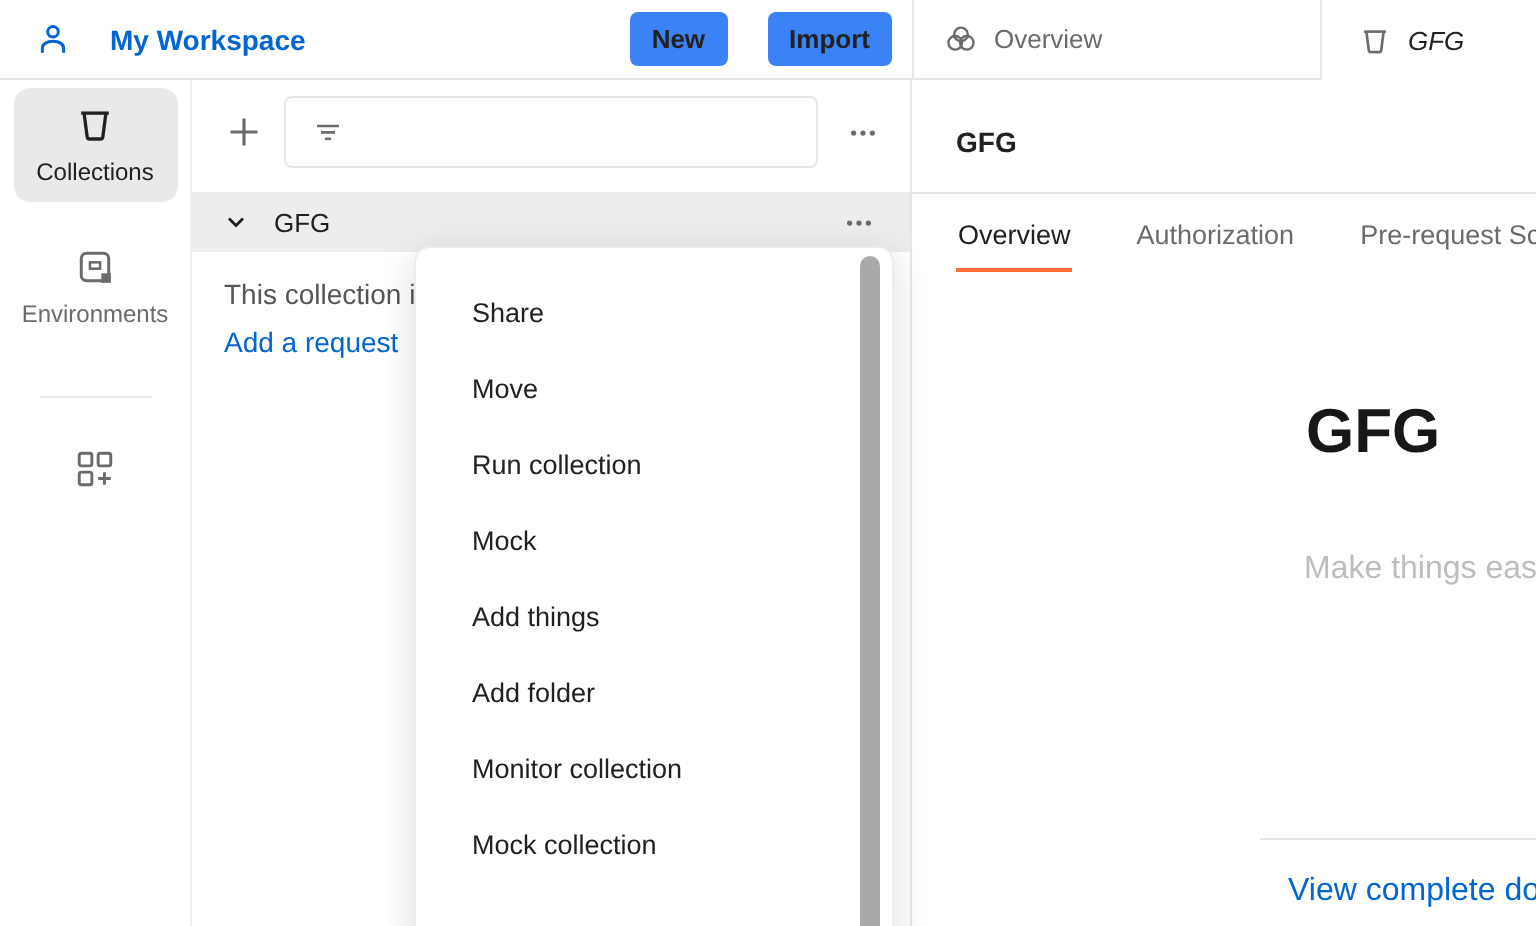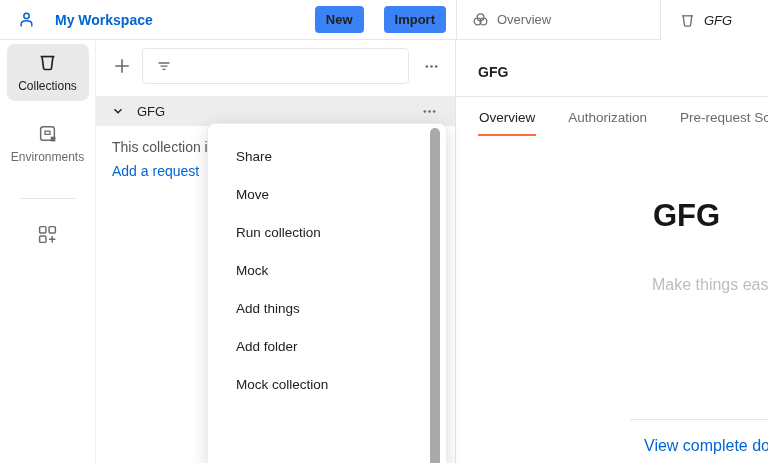--- a/index.html
+++ b/index.html
@@ -225,18 +225,21 @@
     <div class="menu-item">
       <span>Mock</span>
     </div>
     <div class="menu-item">
       <span>Add things</span>
     </div>
     <div class="menu-item">
       <span>Add folder</span>
     </div>
     <div class="menu-item">
+      <span>Monitor collection</span>
+    </div>
+    <div class="menu-item">
       <span>Mock collection</span>
     </div>
     <div class="menu-scrollbar"></div>
   </div>
 
 </div>
 
 </body></html>

